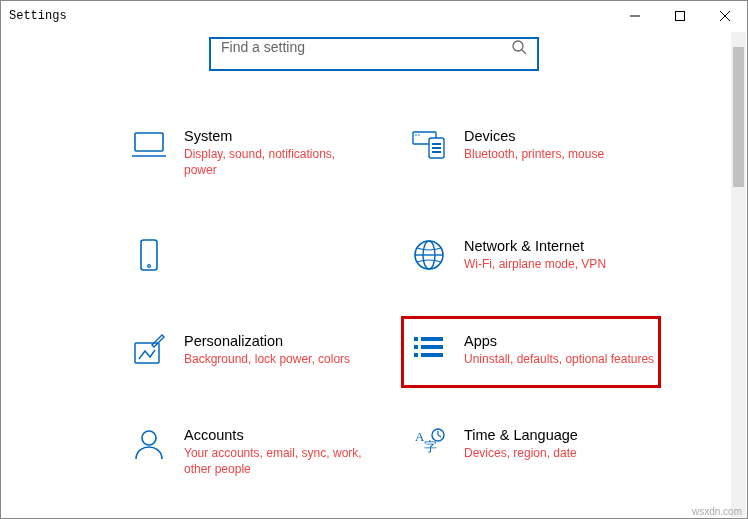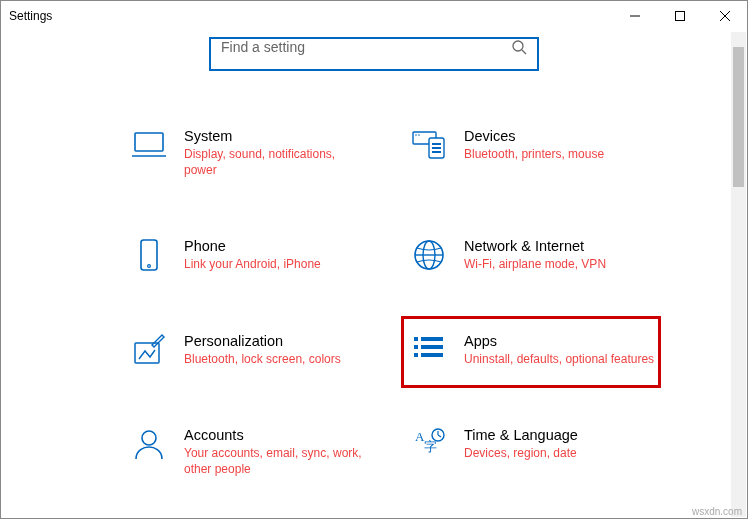--- a/index.html
+++ b/index.html
@@ -20,21 +20,21 @@
     background: #fff;
     position: relative;
   }
   .titlebar {
     height: 30px;
     display: flex;
     align-items: center;
     padding: 0 8px;
     font-size: 12px;
   }
-  .titlebar .title { flex: 0 0 auto; }
+  .titlebar .title { flex: 0 0 auto; font-family: Liberation Mono, monospace; }
   .titlebar .spacer { flex: 1; }
   .win-controls {
     display: flex;
     position: absolute;
     right: 0;
     top: 0;
     height: 30px;
   }
   .win-btn {
     width: 45px;
@@ -216,24 +216,20 @@
         </div>
       </div>
 
       <div class="tile">
         <div class="tile-icon">
           <svg viewBox="0 0 34 34">
               <rect x="9" y="2" width="16" height="30" rx="2.5" fill="none" stroke="currentColor" stroke-width="1.6"></rect>
               <circle cx="17" cy="28" r="1.4" fill="none" stroke="currentColor" stroke-width="1.2"></circle>
             </svg>
         </div>
-        <div class="tile-text">
-          <div class="title">Phone</div>
-          <div class="subtitle">Link your Android, iPhone</div>
-        </div>
       </div>
 
       <div class="tile">
         <div class="tile-icon">
           <svg viewBox="0 0 34 34">
               <circle cx="17" cy="17" r="14" fill="none" stroke="currentColor" stroke-width="1.6"></circle>
               <ellipse cx="17" cy="17" rx="6" ry="14" fill="none" stroke="currentColor" stroke-width="1.4"></ellipse>
               <line x1="3" y1="17" x2="31" y2="17" stroke="currentColor" stroke-width="1.4"></line>
               <path d="M5 10 Q17 14 29 10" fill="none" stroke="currentColor" stroke-width="1.2"></path>
               <path d="M5 24 Q17 20 29 24" fill="none" stroke="currentColor" stroke-width="1.2"></path>
@@ -248,21 +244,21 @@
       <div class="tile">
         <div class="tile-icon">
           <svg viewBox="0 0 34 34">
               <rect x="3" y="10" width="24" height="20" rx="1" fill="none" stroke="currentColor" stroke-width="1.5"></rect>
               <path d="M7 26 L13 18 L18 24 L23 17" fill="none" stroke="currentColor" stroke-width="1.4"></path>
               <path d="M20 12 L30 2 L32 4 L22 14 Z" fill="none" stroke="currentColor" stroke-width="1.4"></path>
             </svg>
         </div>
         <div class="tile-text">
           <div class="title">Personalization</div>
-          <div class="subtitle">Bluetooth, lock screen, colors</div>
+          <div class="subtitle">Background, lock power, colors</div>
         </div>
       </div>
 
       <div class="tile highlight">
         <div class="tile-icon">
           <svg viewBox="0 0 34 34">
             <rect x="2" y="4" width="4" height="4" fill="currentColor"></rect>
               <rect x="9" y="4" width="22" height="4" fill="currentColor"></rect>
             <rect x="2" y="12" width="4" height="4" fill="currentColor"></rect>
               <rect x="9" y="12" width="22" height="4" fill="currentColor"></rect>

